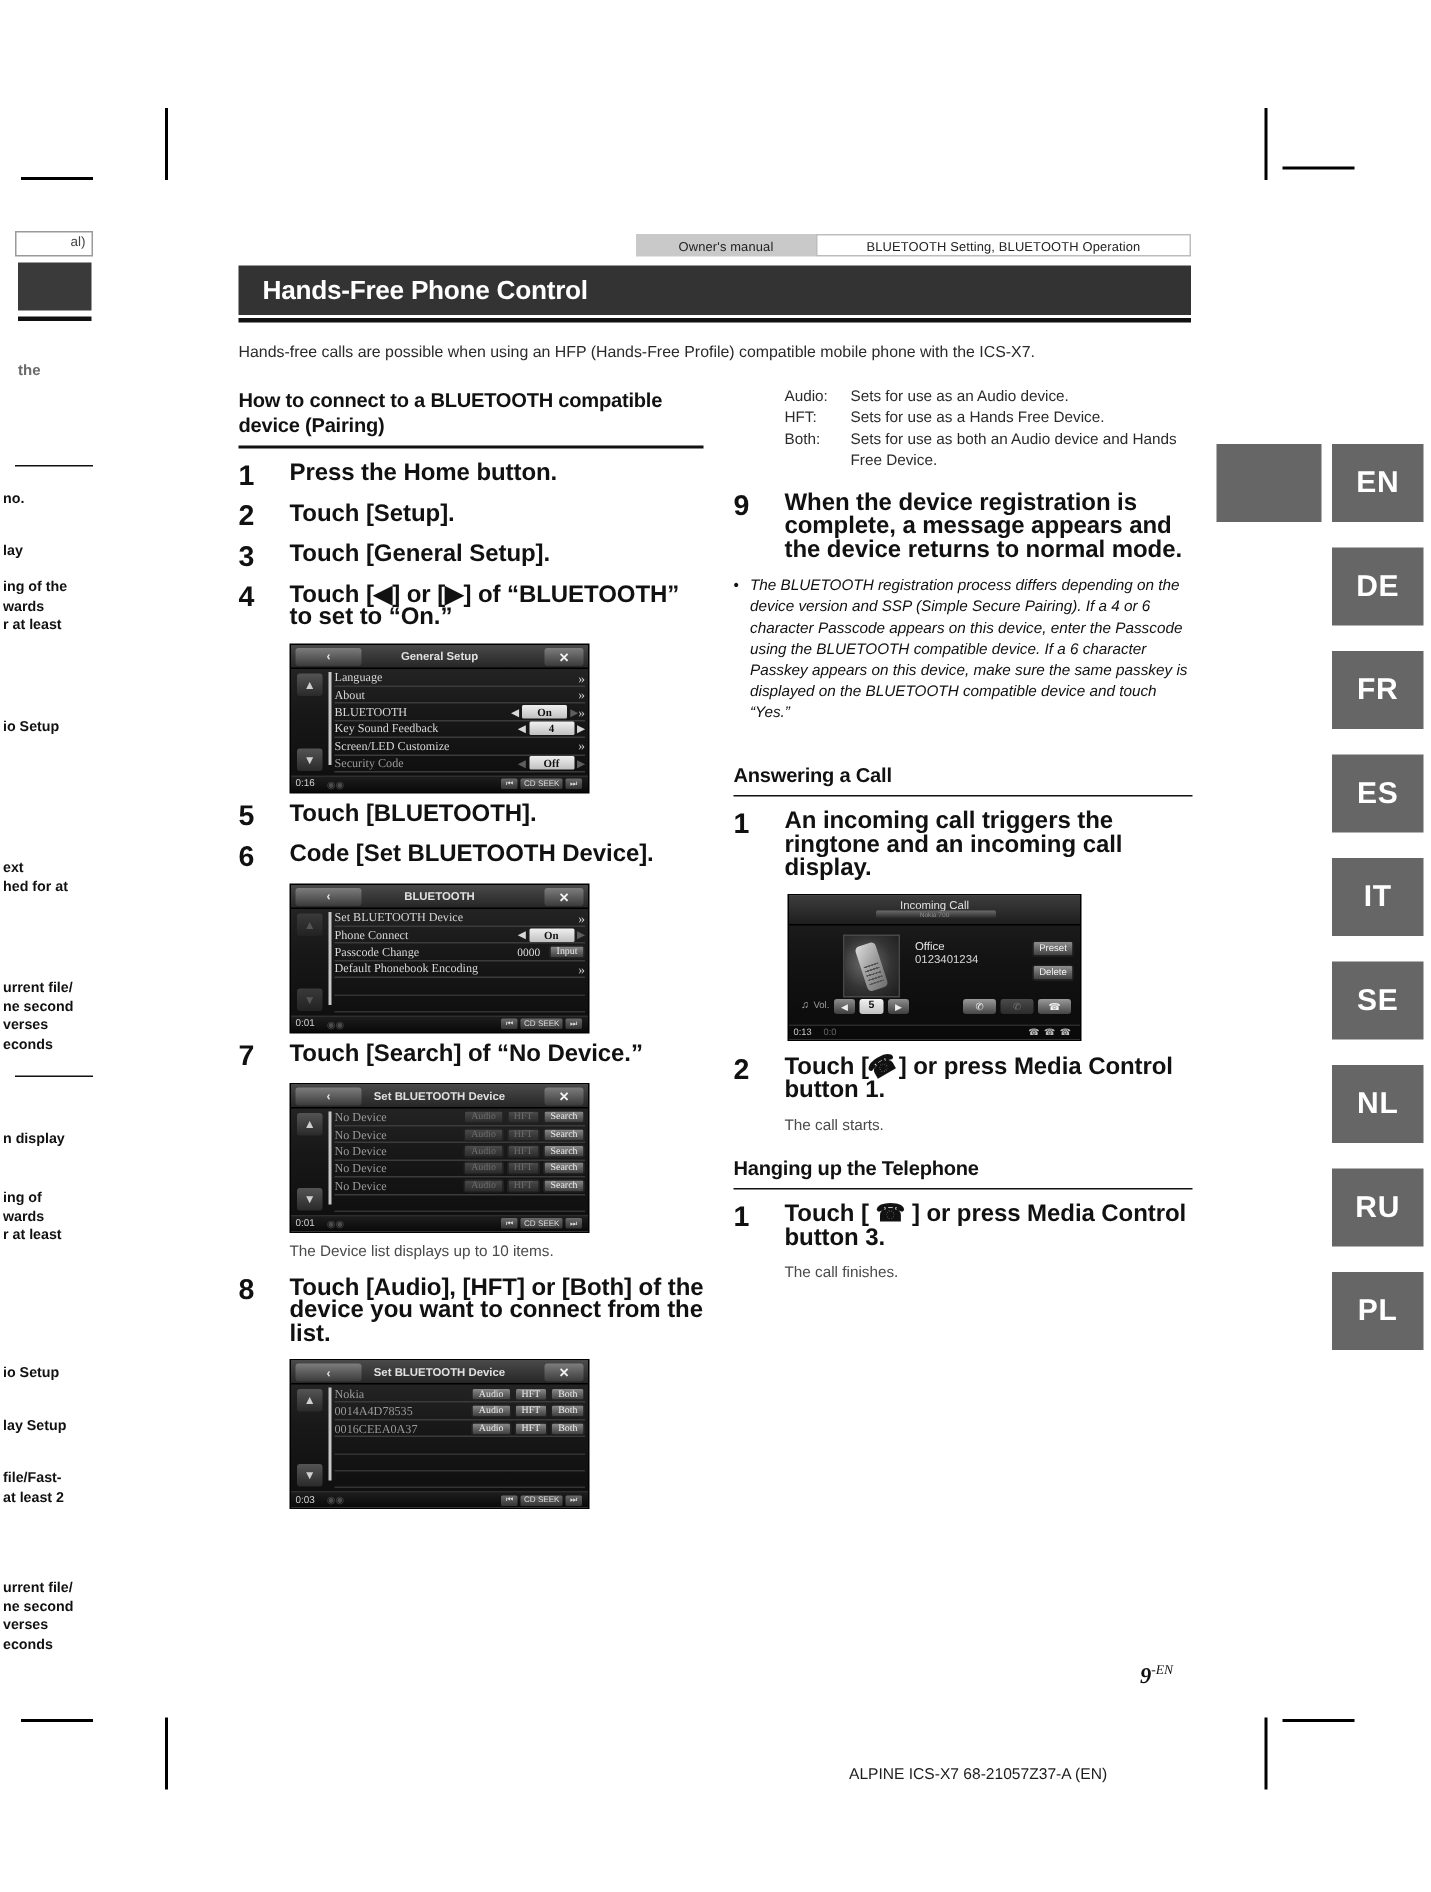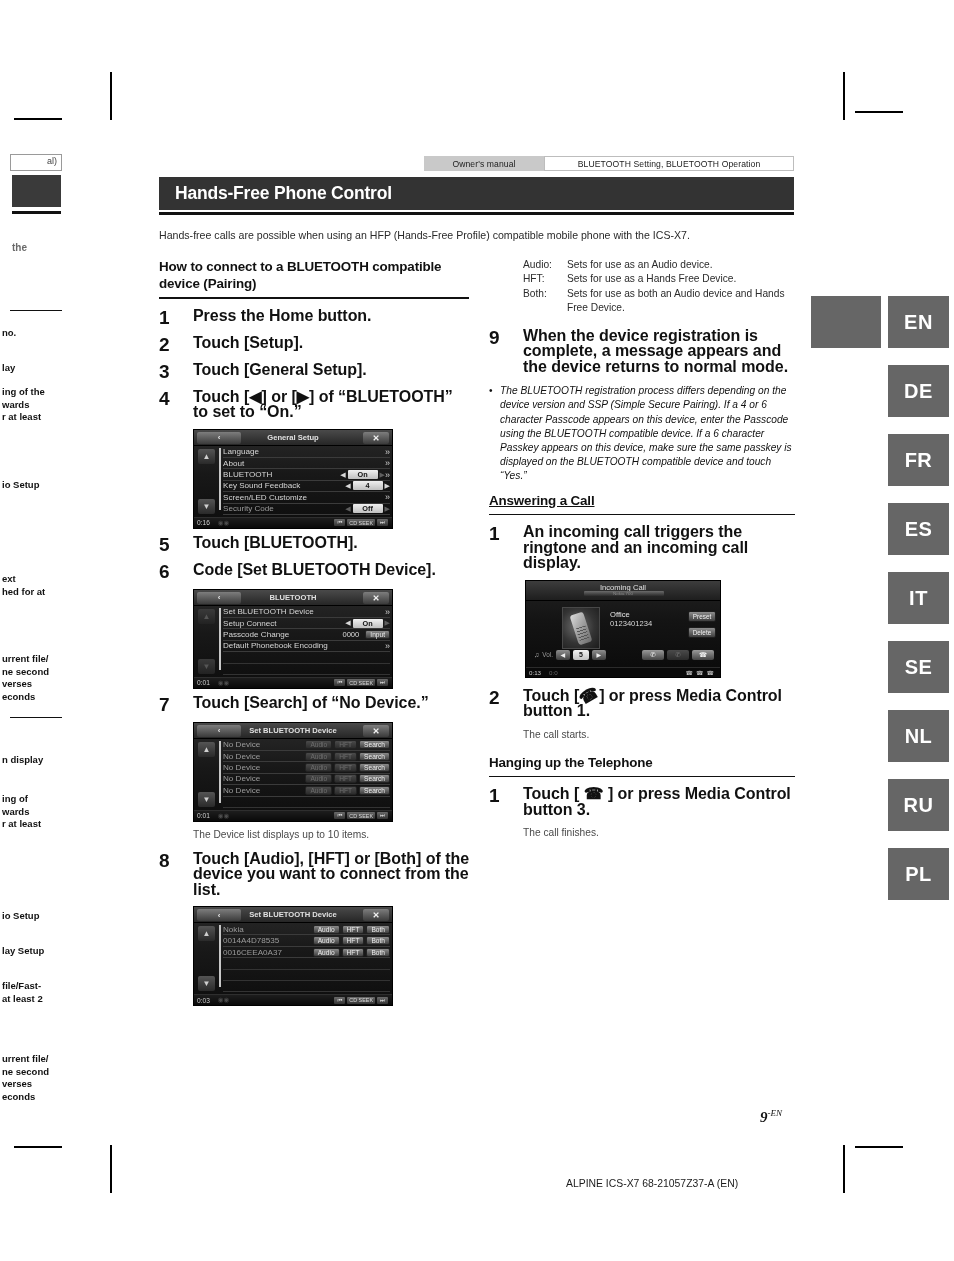--- a/index.html
+++ b/index.html
@@ -149,21 +149,21 @@
     border-radius: 2px; color: #cfcfcf; font-size: 8px;
     display: flex; align-items: center; justify-content: center;
   }
   .dev-arrow.up { top: 3px; }
   .dev-arrow.dn { bottom: 4px; }
   .dev-arrow.dim { color: #555; background: linear-gradient(180deg,#3a3a3a 0%,#222 100%); }
   .dev-bar {
     position: absolute; left: 25px; top: 2px; width: 2px; height: 62px;
     background: #c8c8c8;
   }
-  .dev-rows { position: absolute; left: 29px; right: 2px; top: 1px; bottom: 0; }
+  .dev-rows { position: absolute; left: 29px; right: 2px; top: 1px; bottom: 0; font-family: Liberation Serif, serif; }
   .dev-row {
     position: relative; height: 11.4px; border-bottom: 1px solid #3b3b3b;
     display: flex; align-items: center;
     color: #d6d6d6; font-size: 8.1px;
   }
   .dev-row.plain { border-bottom: 1px solid #333; }
   .dev-row .lbl { flex: 1; white-space: nowrap; overflow: hidden; }
   .dev-row .lbl.dim { color: #9b9b9b; }
   .chev { color: #cfcfcf; font-size: 9px; padding-right: 2px; letter-spacing: -2px; }
   .ctl { display: flex; align-items: center; gap: 2px; }
@@ -441,21 +441,21 @@
           <div class="dev-arrow up dim">▲</div>
           <div class="dev-arrow dn dim">▼</div>
         </div>
         <div class="dev-bar"></div>
         <div class="dev-rows">
           <div class="dev-row">
             <div class="lbl">Set BLUETOOTH Device</div>
             <div class="chev">»</div>
           </div>
           <div class="dev-row">
-            <div class="lbl">Setup Connect</div>
+            <div class="lbl">Phone Connect</div>
             <div class="ctl">
               <span class="ar">◀</span>
               <span class="val">On</span>
               <span class="ar off">▶</span>
             </div>
           </div>
           <div class="dev-row">
             <div class="lbl">Passcode Change</div>
             <div class="ctl">
               <span style="color:#dcdcdc;font-size:7.6px;padding-right:4px;">0000</span>
@@ -633,21 +633,21 @@
     <div class="step" style="margin-top:12px;">
       <div class="num">9</div>
       <div class="txt">When the device registration is complete, a message appears and the device returns to normal mode.</div>
     </div>
 
     <div class="bullet-item">
       <div class="dot">•</div>
       <div>The BLUETOOTH registration process differs depending on the device version and SSP (Simple Secure Pairing). If a 4 or 6 character Passcode appears on this device, enter the Passcode using the BLUETOOTH compatible device. If a 6 character Passkey appears on this device, make sure the same passkey is displayed on the BLUETOOTH compatible device and touch “Yes.”</div>
     </div>
 
-    <h2 class="sec" style="margin-top:8px;text-decoration:underline;">Answering a Call</h2>
+    <h2 class="sec" style="margin-top:24px;">Answering a Call</h2>
     <div class="sec-rule"></div>
 
     <div class="step">
       <div class="num">1</div>
       <div class="txt">An incoming call triggers the ringtone and an incoming call display.</div>
     </div>
 
     <div class="dev-call">
       <div class="call-hdr">
         <div class="t">Incoming Call</div>

